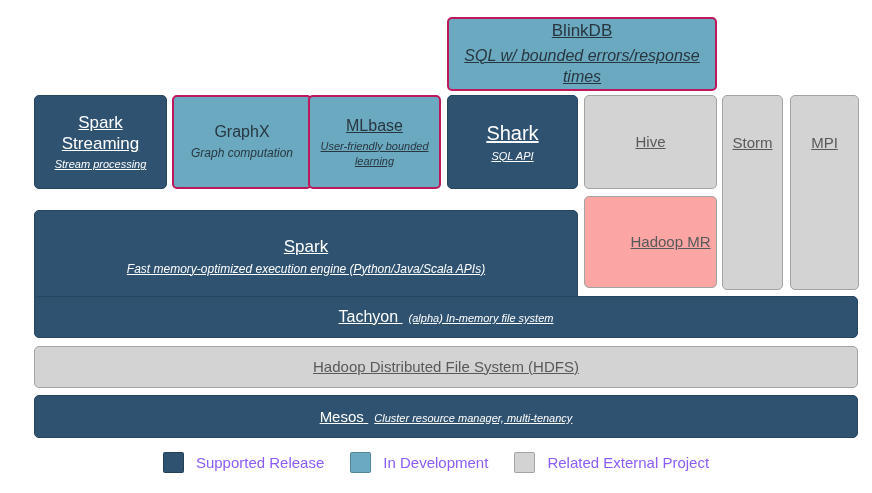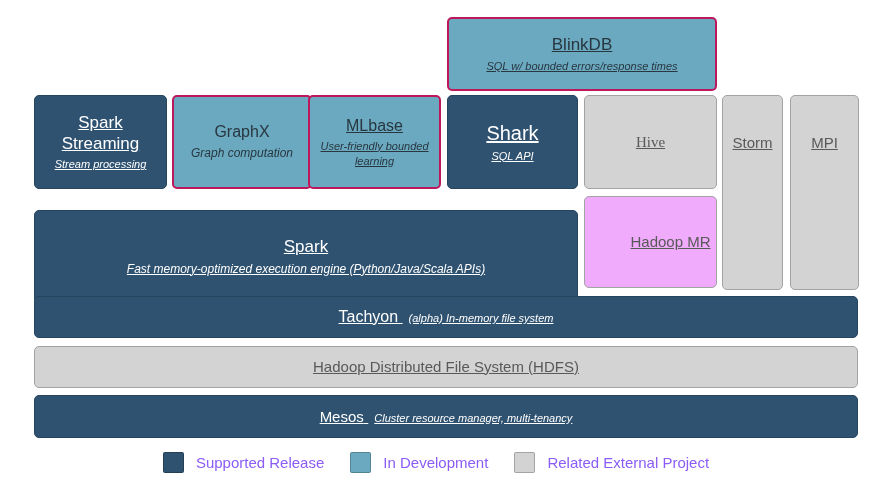--- a/index.html
+++ b/index.html
@@ -41,30 +41,30 @@
   .nou { text-decoration: none; }
 
   
   .inline-line { text-decoration: underline; white-space: nowrap; }
   .inline-line .t { font-size: 16px; }
   .inline-line .s { font-style: italic; font-size: 11px; margin-left: 6px; }
 
   
   #b-blinkdb        { left: 447px; top: 17px;  width: 270px; height: 74px; }
   #b-blinkdb .title { font-size: 17px; }
-  #b-blinkdb .subtitle { font-size: 11px; }
+  #b-blinkdb .subtitle { font-size: 16px; }
 
   #b-spark-streaming { left: 34px;  top: 95px;  width: 133px; height: 94px; }
   #b-spark-streaming .title { font-size: 17px; max-width: 100px; }
   #b-graphx          { left: 172px; top: 95px;  width: 140px; height: 94px; }
   #b-graphx .subtitle { font-size: 12px; }
   #b-mlbase          { left: 308px; top: 95px;  width: 133px; height: 94px; }
   #b-shark           { left: 447px; top: 95px;  width: 131px; height: 94px; }
   #b-shark .title    { font-size: 20px; }
-  #b-hive            { left: 584px; top: 95px;  width: 133px; height: 94px; font-family: Liberation Serif, serif; }
+  #b-hive            { left: 584px; top: 95px;  width: 133px; height: 94px; }
   #b-hive .title     { font-size: 15px; }
   #b-storm           { left: 722px; top: 95px;  width: 61px;  height: 195px;
                        justify-content: flex-start; padding-top: 38px; }
   #b-storm .title    { font-size: 15px; }
   #b-mpi             { left: 790px; top: 95px;  width: 69px;  height: 195px;
                        justify-content: flex-start; padding-top: 38px; }
   #b-mpi .title      { font-size: 15px; }
 
   #b-spark           { left: 34px;  top: 210px; width: 544px; height: 93px; }
   #b-spark .title    { font-size: 17px; }
@@ -141,21 +141,21 @@
 
   <div class="box gray" id="b-mpi" style="background-color: rgb(211, 211, 211);">
     <div class="title">MPI</div>
   </div>
 
   <div class="box dark" id="b-spark" style="background-color: rgb(47, 82, 112);">
     <div class="title">Spark</div>
     <div class="subtitle">Fast memory-optimized execution engine (Python/Java/Scala APIs)</div>
   </div>
 
-  <div class="box gray" id="b-hadoopmr" style="background-color: #f0abfc; padding-left: 40px;">
+  <div class="box gray" id="b-hadoopmr" style="background-color: #fca5a5; padding-left: 40px;">
     <div class="title">Hadoop MR</div>
   </div>
 
   <div class="box dark" id="b-tachyon" style="background-color: rgb(47, 82, 112);">
     <div class="inline-line">
       <span class="t">Tachyon</span>
       <span class="s">(alpha) In-memory file system</span>
     </div>
   </div>
 

